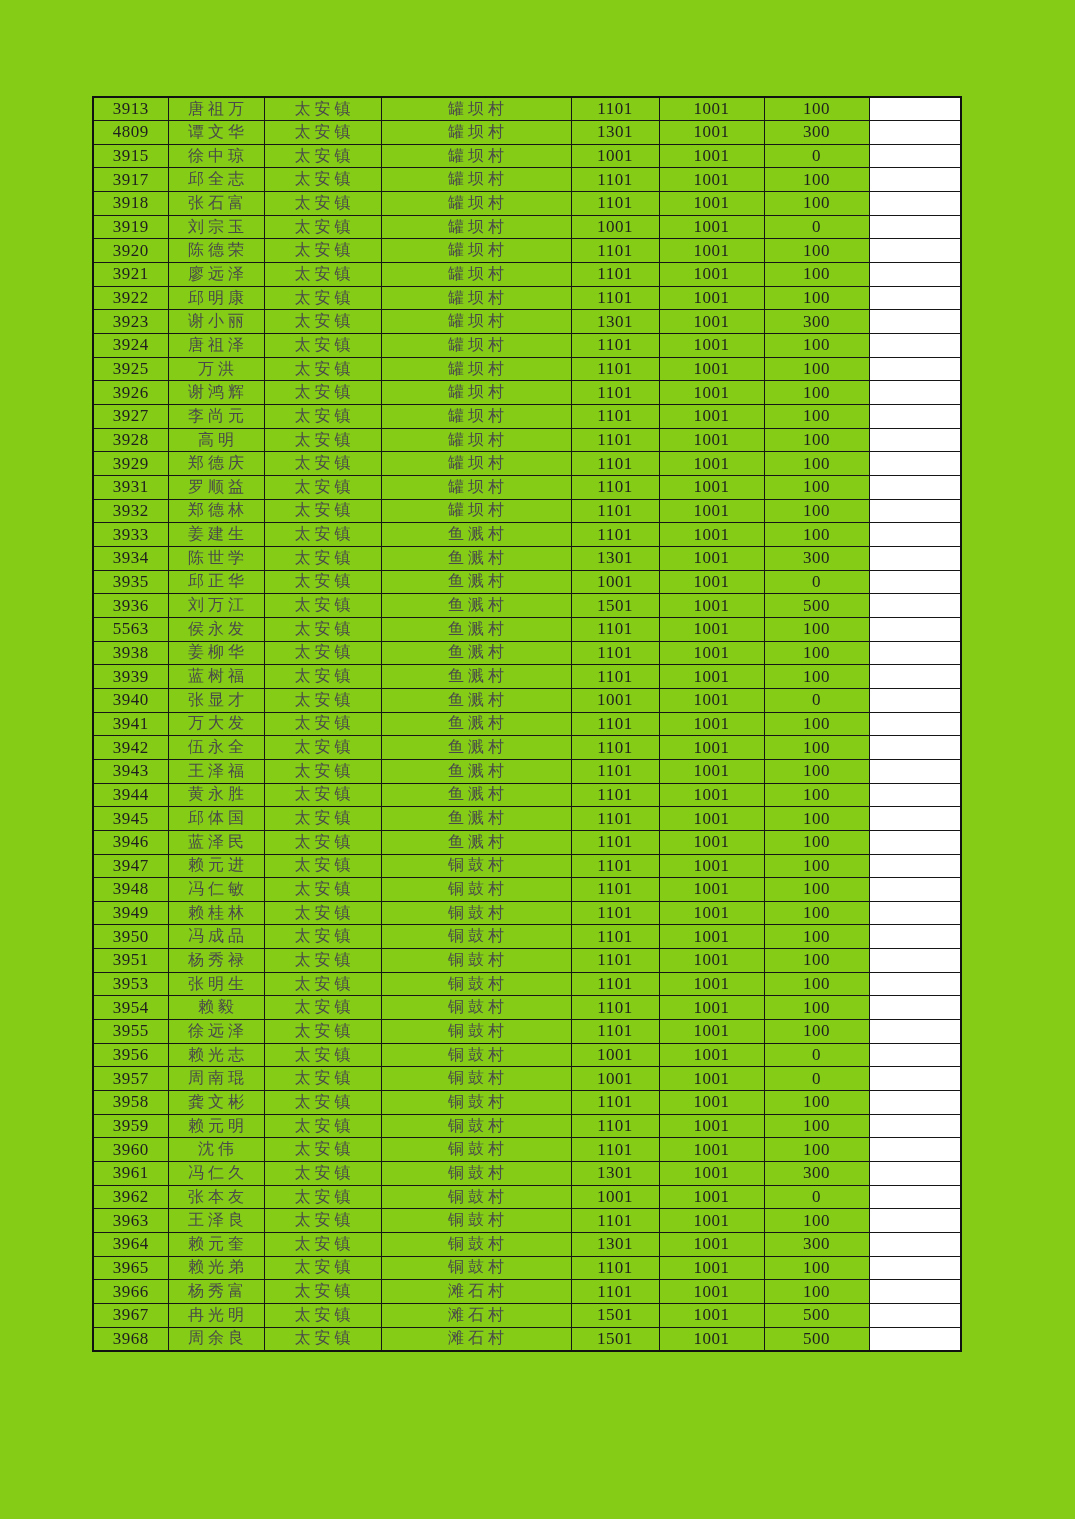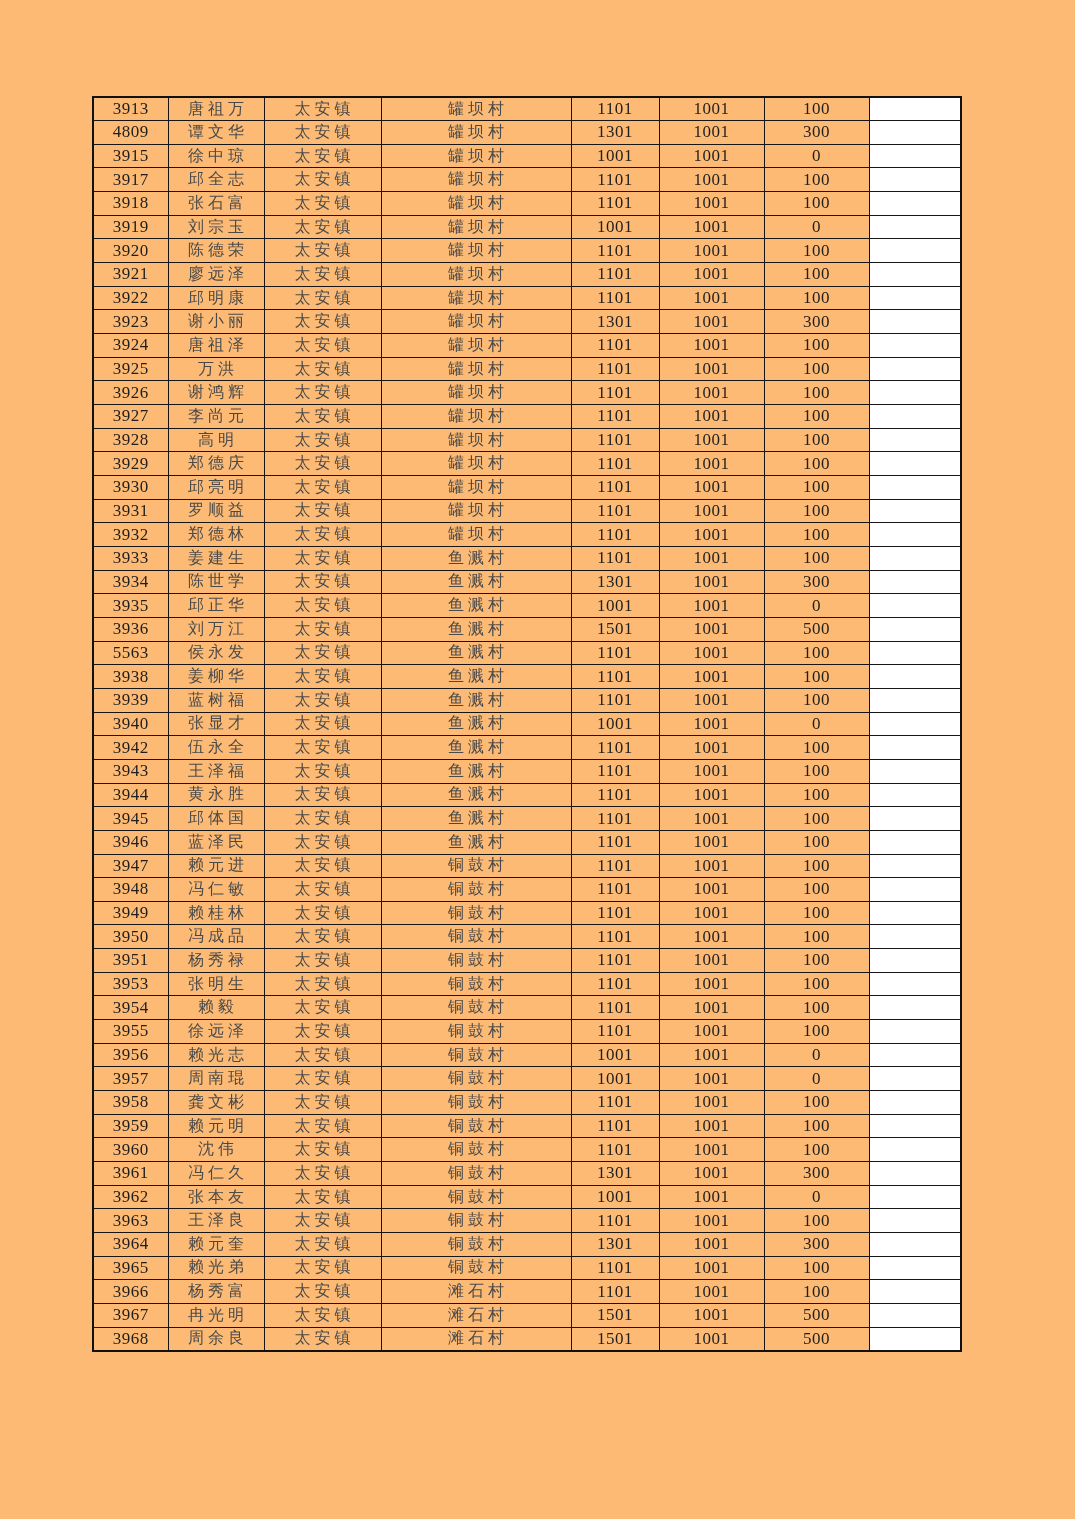--- a/index.html
+++ b/index.html
@@ -13,21 +13,21 @@
     position: relative;
     font-family: "Liberation Serif", "DejaVu Serif", serif;
     overflow: hidden;
   }
   .sheet {
     position: absolute;
     left: 0;
     top: 0;
     width: 1075px;
     height: 1519px;
-    background: #fdba74;
+    background: #84cc16;
   }
   table.data-table {
     position: absolute;
     left: 92px;
     top: 96px;
     width: 868px;
     border-collapse: collapse;
     table-layout: fixed;
     border: 2.5px solid #111111;
   }
@@ -229,30 +229,20 @@
     <td class="num-cell">3929</td>
     <td class="cjk-cell">郑德庆</td>
     <td class="cjk-cell">太安镇</td>
     <td class="cjk-cell">罐坝村</td>
     <td class="num-cell">1101</td>
     <td class="num-cell">1001</td>
     <td class="num-cell">100</td>
     <td class="empty-cell"></td>
   </tr>
         <tr>
-    <td class="num-cell">3930</td>
-    <td class="cjk-cell">邱亮明</td>
-    <td class="cjk-cell">太安镇</td>
-    <td class="cjk-cell">罐坝村</td>
-    <td class="num-cell">1101</td>
-    <td class="num-cell">1001</td>
-    <td class="num-cell">100</td>
-    <td class="empty-cell"></td>
-  </tr>
-        <tr>
     <td class="num-cell">3931</td>
     <td class="cjk-cell">罗顺益</td>
     <td class="cjk-cell">太安镇</td>
     <td class="cjk-cell">罐坝村</td>
     <td class="num-cell">1101</td>
     <td class="num-cell">1001</td>
     <td class="num-cell">100</td>
     <td class="empty-cell"></td>
   </tr>
         <tr>
@@ -336,20 +326,30 @@
     <td class="empty-cell"></td>
   </tr>
         <tr>
     <td class="num-cell">3940</td>
     <td class="cjk-cell">张显才</td>
     <td class="cjk-cell">太安镇</td>
     <td class="cjk-cell">鱼溅村</td>
     <td class="num-cell">1001</td>
     <td class="num-cell">1001</td>
     <td class="num-cell">0</td>
+    <td class="empty-cell"></td>
+  </tr>
+        <tr>
+    <td class="num-cell">3941</td>
+    <td class="cjk-cell">万大发</td>
+    <td class="cjk-cell">太安镇</td>
+    <td class="cjk-cell">鱼溅村</td>
+    <td class="num-cell">1101</td>
+    <td class="num-cell">1001</td>
+    <td class="num-cell">100</td>
     <td class="empty-cell"></td>
   </tr>
         <tr>
     <td class="num-cell">3942</td>
     <td class="cjk-cell">伍永全</td>
     <td class="cjk-cell">太安镇</td>
     <td class="cjk-cell">鱼溅村</td>
     <td class="num-cell">1101</td>
     <td class="num-cell">1001</td>
     <td class="num-cell">100</td>

